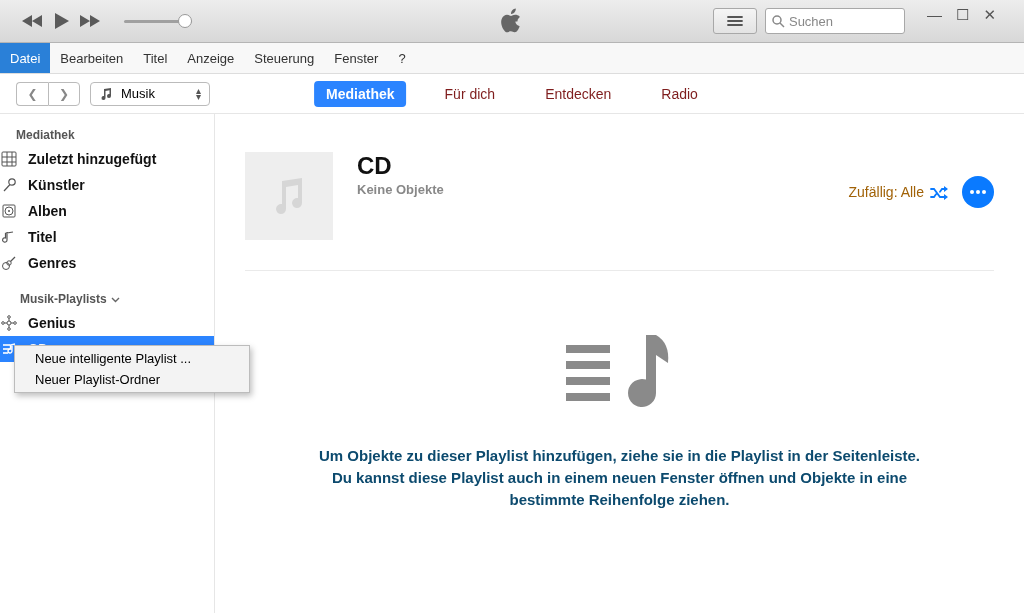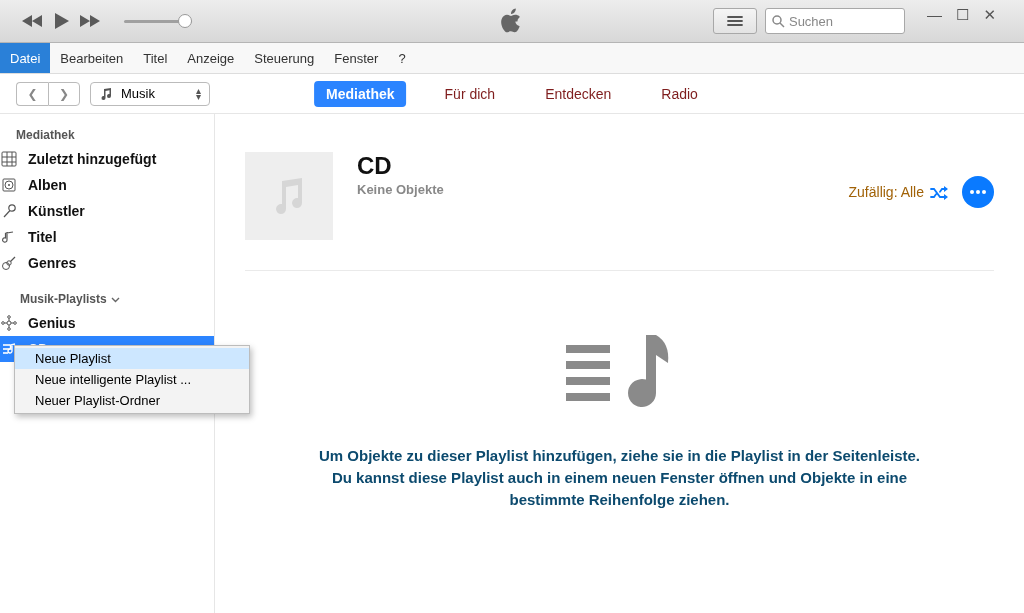--- a/index.html
+++ b/index.html
@@ -195,35 +195,35 @@
             <line x1="1" y1="11" x2="15" y2="11" stroke="#555"></line>
             <line x1="6" y1="1" x2="6" y2="15" stroke="#555"></line>
             <line x1="11" y1="1" x2="11" y2="15" stroke="#555"></line>
           </svg>
         </span>
       <span style="font-weight:600;">Zuletzt hinzugefügt</span>
     </div>
     <div class="sb-item">
       <span class="sb-icon">
           <svg width="16" height="16" viewBox="0 0 16 16">
+            <circle cx="11" cy="5" r="3.2" fill="none" stroke="#555" stroke-width="1.2"></circle>
+            <line x1="9" y1="7.5" x2="3" y2="14" stroke="#555" stroke-width="1.2"></line>
+          </svg>
+        </span>
+      <span style="font-weight:600;">Künstler</span>
+    </div>
+    <div class="sb-item">
+      <span class="sb-icon">
+          <svg width="16" height="16" viewBox="0 0 16 16">
             <rect x="2" y="2" width="12" height="12" rx="1" fill="none" stroke="#555"></rect>
             <circle cx="8" cy="8" r="4" fill="none" stroke="#555"></circle>
             <circle cx="8" cy="8" r="1" fill="#555"></circle>
           </svg>
         </span>
       <span style="font-weight:600;">Alben</span>
-    </div>
-    <div class="sb-item">
-      <span class="sb-icon">
-          <svg width="16" height="16" viewBox="0 0 16 16">
-            <circle cx="11" cy="5" r="3.2" fill="none" stroke="#555" stroke-width="1.2"></circle>
-            <line x1="9" y1="7.5" x2="3" y2="14" stroke="#555" stroke-width="1.2"></line>
-          </svg>
-        </span>
-      <span style="font-weight:600;">Künstler</span>
     </div>
     <div class="sb-item">
       <span class="sb-icon">
           <svg width="16" height="16" viewBox="0 0 16 16">
             <path d="M6 3v8a2.2 2.2 0 1 1 -1.5 -2.1V4.2L12 3" fill="none" stroke="#555" stroke-width="1.2"></path>
           </svg>
         </span>
       <span style="font-weight:600;">Titel</span>
     </div>
     <div class="sb-item">
@@ -312,16 +312,15 @@
           <path d="M96 4 L96 62 a14 14 0 1 1 -10 -13.4 V4 Z" fill="#8a8a8a"></path>
           <path d="M96 4 Q110 12 108 32 L96 24 Z" fill="#8a8a8a"></path>
         </svg>
       </div>
       <div class="empty-text">Um Objekte zu dieser Playlist hinzufügen, ziehe sie in die Playlist in der Seitenleiste. Du kannst diese Playlist auch in einem neuen Fenster öffnen und Objekte in eine bestimmte Reihenfolge ziehen.</div>
     </div>
   </div>
 </div>
 
 <div class="context-menu">
-  <div class="cm-item hover"><span>Neue Playlist</span></div>
   <div class="cm-item"><span>Neue intelligente Playlist ...</span></div>
   <div class="cm-item"><span>Neuer Playlist-Ordner</span></div>
 </div>
 
 </body></html>

